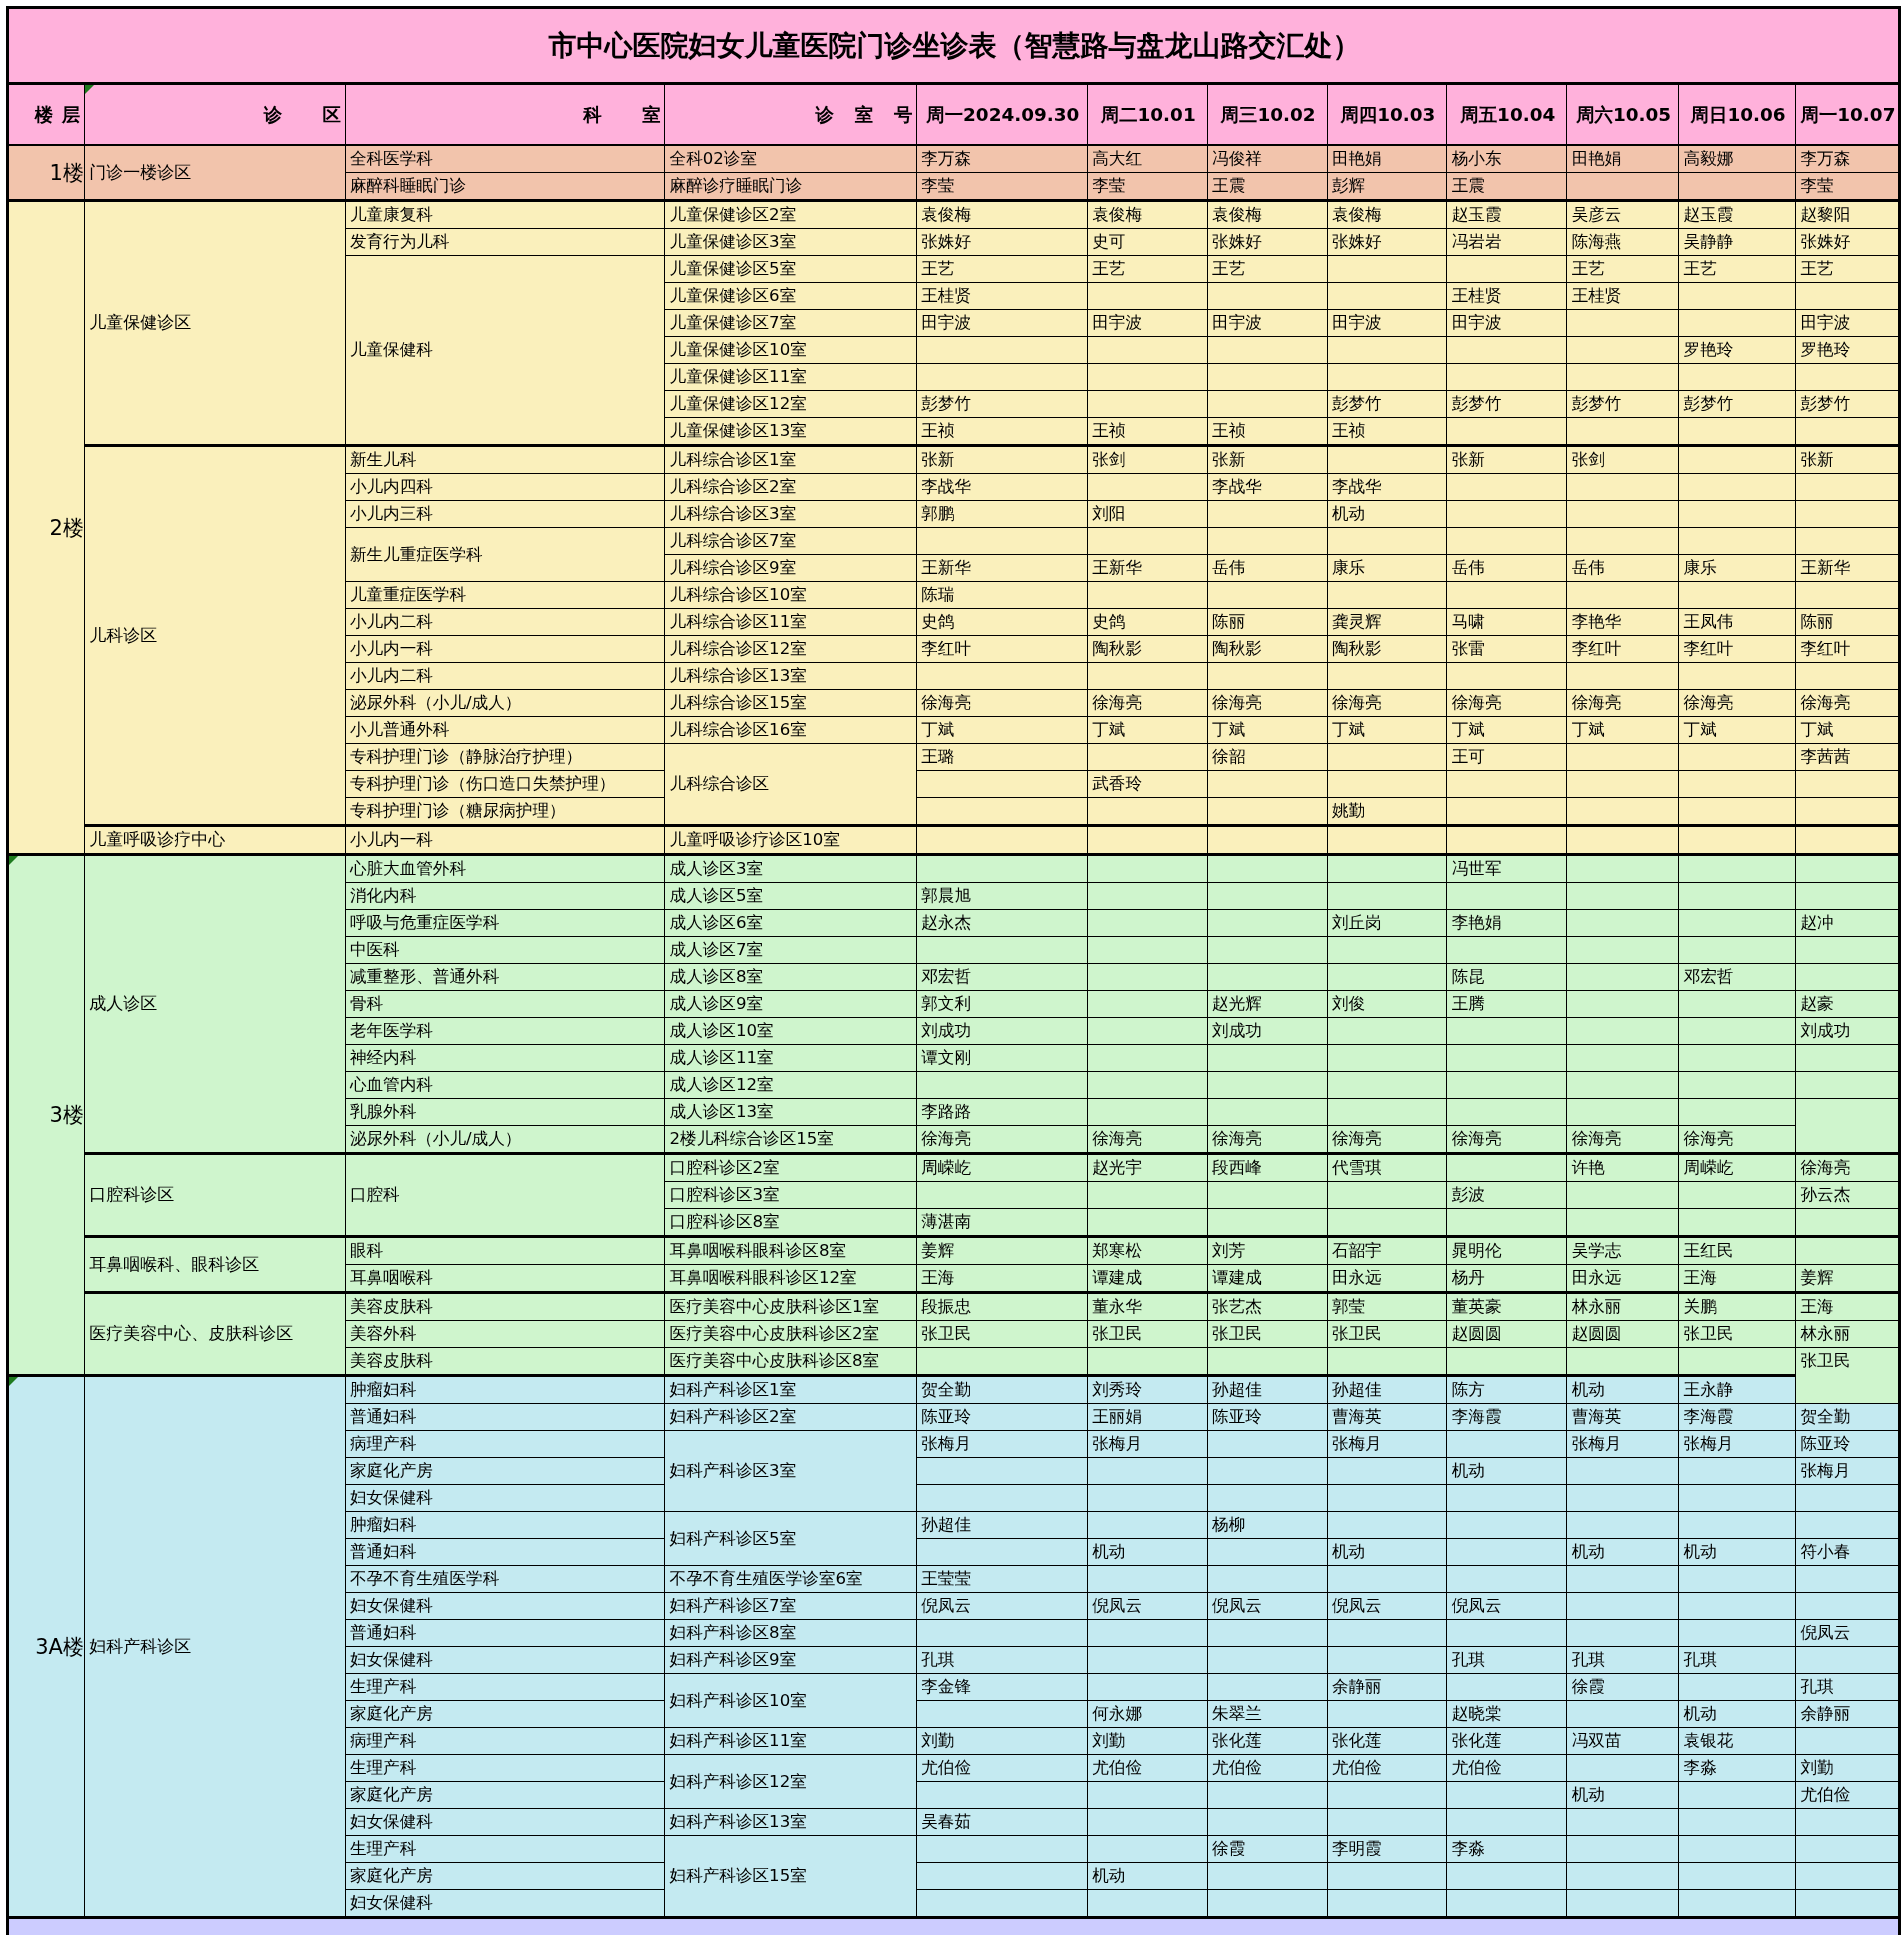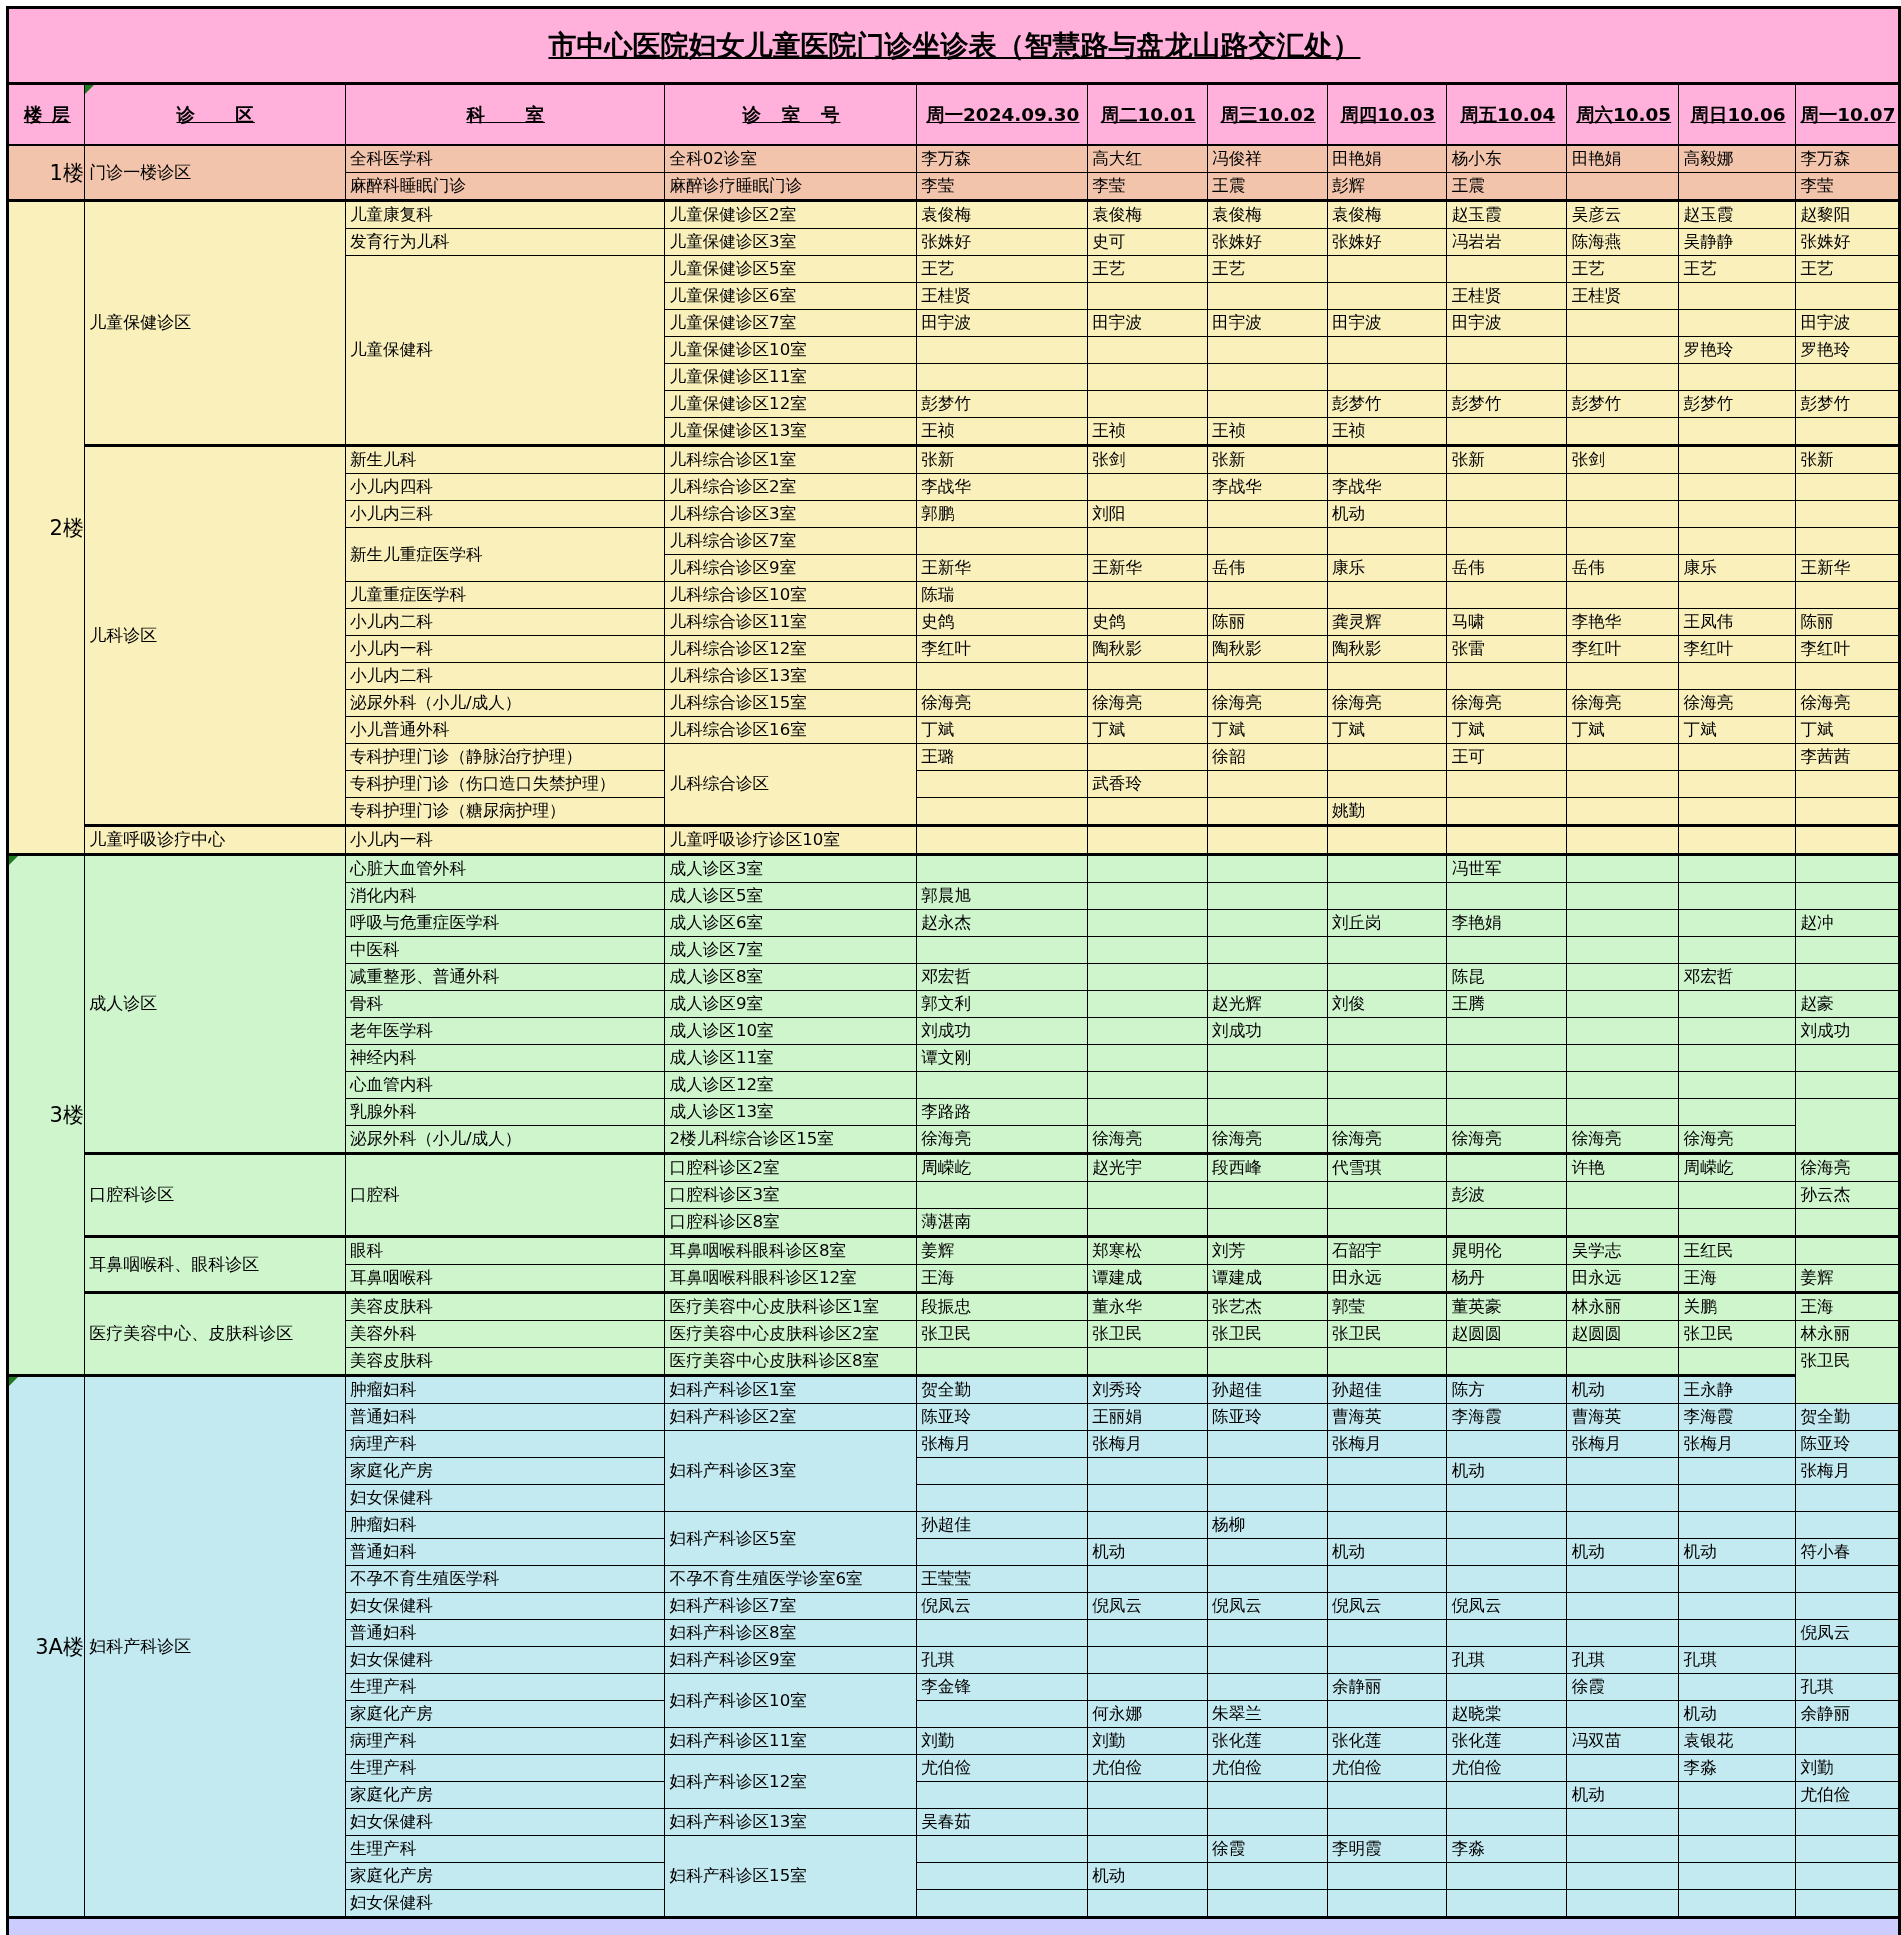--- a/index.html
+++ b/index.html
@@ -4,32 +4,32 @@
 <style>
   html,body{margin:0;padding:0;background:#fff;}
   body{width:1901px;height:1936px;font-family:"DejaVu Sans","Liberation Sans",sans-serif;}
   .sheet{padding:6.1px 0 0 6.1px;}
   table{border-collapse:collapse;table-layout:fixed;border:3.7px solid #000;}
   td{border:1.2px solid #000;height:26px;font-size:16.6px;line-height:1.05;padding:0 2.5px 0 4.3px;
      overflow:hidden;white-space:nowrap;vertical-align:middle;color:#000;}
   tr.title-row td.title-cell{height:73px;font-weight:bold;font-size:28px;text-align:center;
      border-bottom:3.1px solid #000;}
   tr.hd td{height:59px;font-weight:bold;font-size:18.4px;border-bottom:2.5px solid #000;text-align:center;}
-  tr.hd td.c{text-align:center;letter-spacing:1.2px;}
+  tr.hd td.c{text-align:right;letter-spacing:1.2px;}
   tr.grp td{border-top:3.1px solid #000;}
   tr.footer-row td{height:91px;font-weight:bold;font-size:23px;text-align:center;
      border-top:3.1px solid #000;}
   td.floor{text-align:right;font-size:21px;padding:0;}
   td.district{font-size:17px;}
   td.vtop{vertical-align:top;padding-top:3.7px;}
   td.note{position:relative;margin-left:9px;}
   td.note::after{content:"";position:absolute;top:0;left:0;
      border-top:9.8px solid #1e7b1e;border-right:9.8px solid transparent;}
 </style>
-<style>.title-row td,.hd td{background:#FFB1DB;text-decoration:underline;}.s1 td{background:#F2C4AC;}.s2 td{background:#FAF0BC;}.s3 td{background:#CFF5CD;}.s3a td{background:#C4EAF1;}.footer-row td{background:#CCCCFF;}</style></head>
+<style>.title-row td,.hd td{background:#FFB1DB;}.s1 td{background:#F2C4AC;}.s2 td{background:#FAF0BC;}.s3 td{background:#CFF5CD;}.s3a td{background:#C4EAF1;}.footer-row td{background:#CCCCFF;}</style></head>
 <body>
 
 <div class="sheet">
   <table id="sched">
     <colgroup>
         <col style="width: 77px;">
         <col style="width: 261px;">
         <col style="width: 320px;">
         <col style="width: 252px;">
         <col style="width: 171px;">

